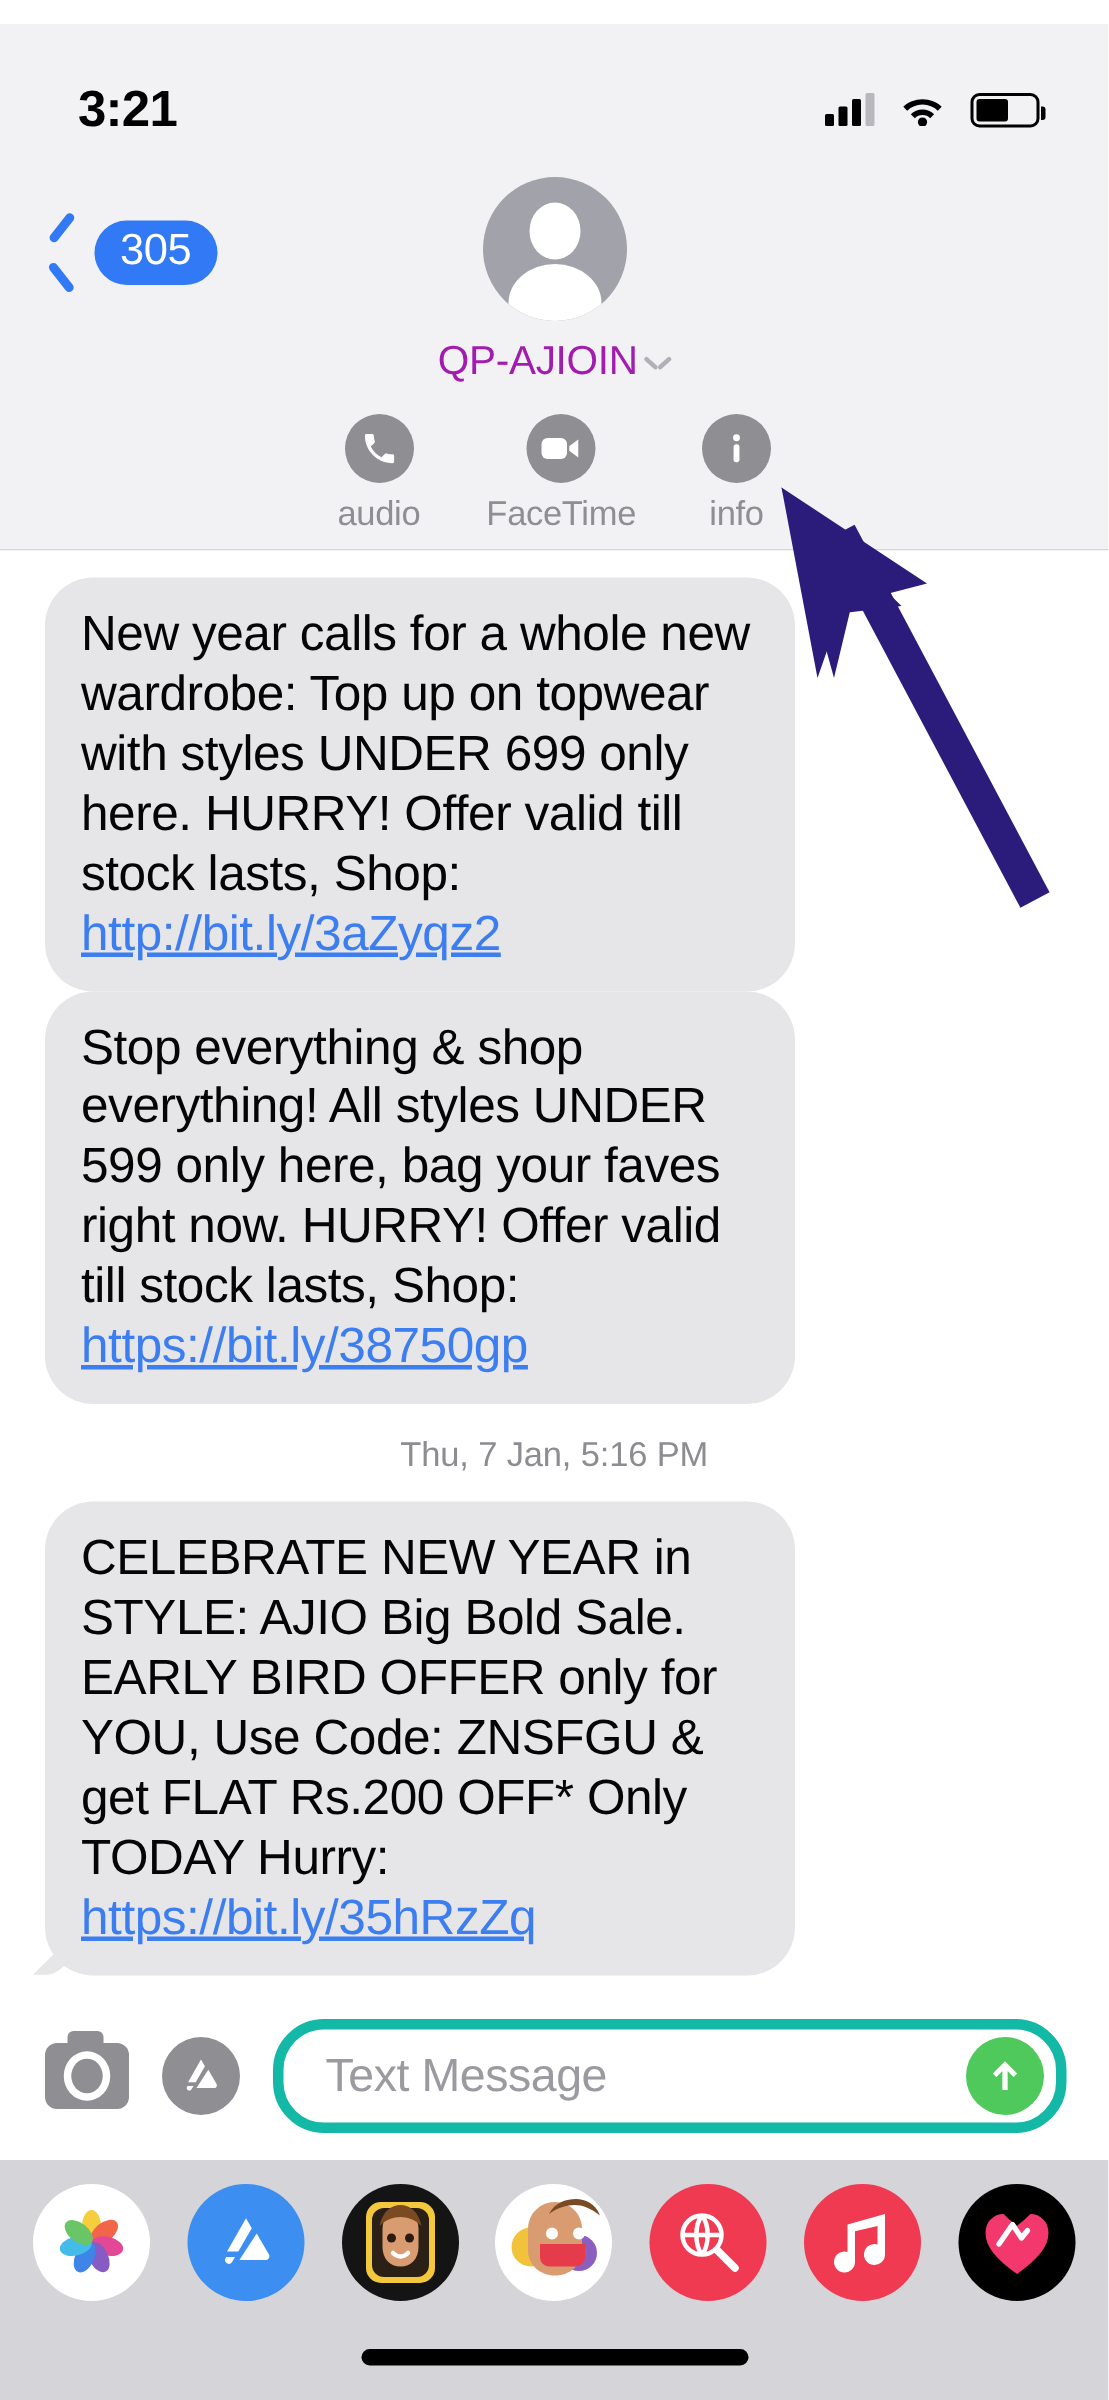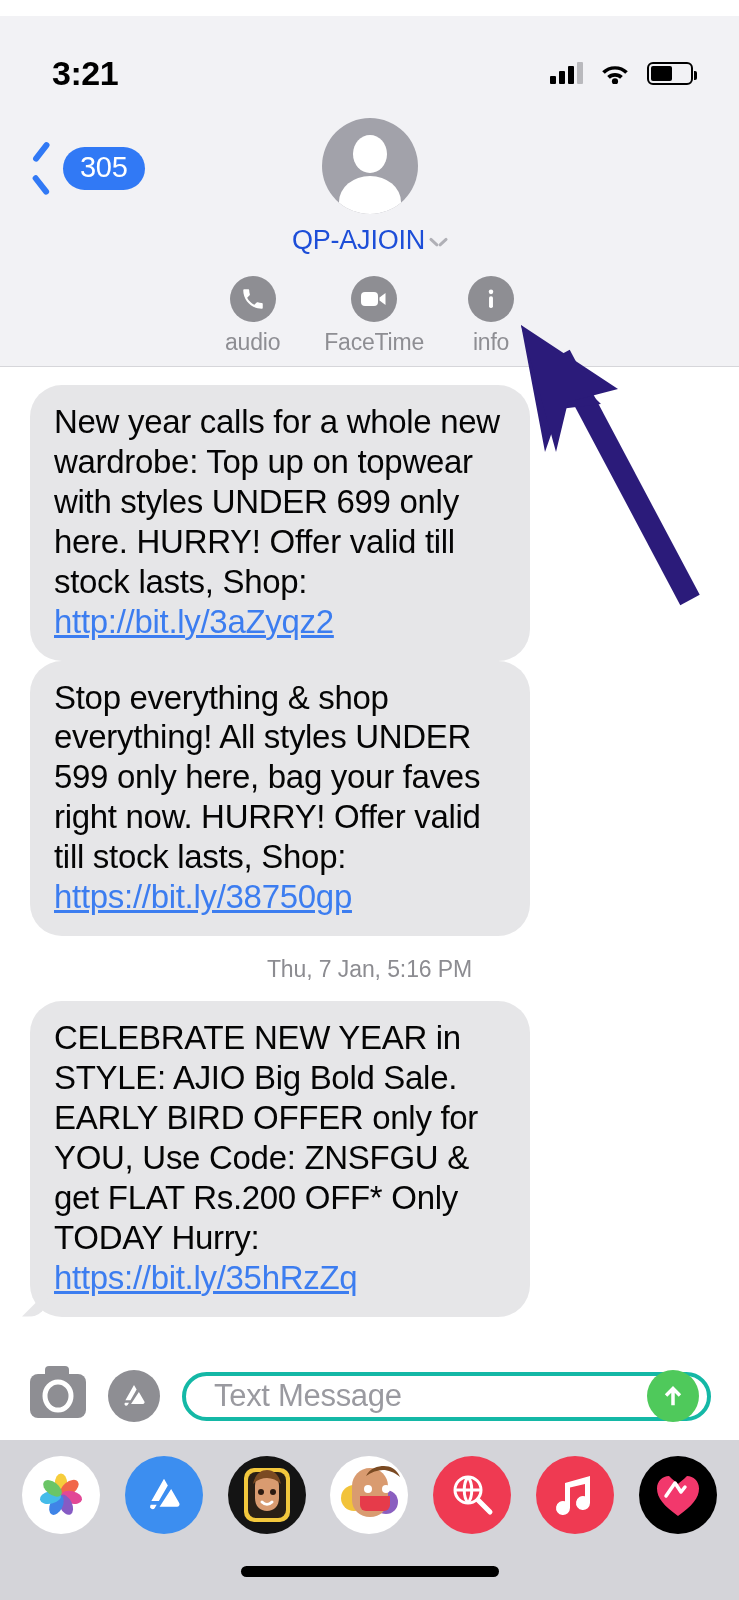--- a/index.html
+++ b/index.html
@@ -88,21 +88,21 @@
     position:absolute; left:50%; top:17px; transform:translateX(-50%);
     width:34px; height:38px; background:#fff; border-radius:50%;
   }
   .avatar .body {
     position:absolute; left:50%; top:58px; transform:translateX(-50%);
     width:62px; height:52px; background:#fff; border-radius:50% 50% 0 0;
   }
   .contact-name {
     display:flex; align-items:center; gap:5px;
     margin-top:11px;
-    font-size:27px; color:#1d4ed8; letter-spacing:-0.2px;
+    font-size:27px; color:#a21caf; letter-spacing:-0.2px;
   }
   .chev-down {
     width:17px; height:10px; position:relative; margin-top:3px;
   }
   .chev-down::before, .chev-down::after {
     content:""; position:absolute; top:0;
     width:11px; height:2.5px; background:#b0b0b6; border-radius:2px;
   }
   .chev-down::before { left:0;  transform:rotate(42deg);  transform-origin:left center; }
   .chev-down::after  { right:0; transform:rotate(-42deg); transform-origin:right center; }
@@ -172,22 +172,22 @@
     content:""; position:absolute; left:50%; top:50%;
     transform:translate(-50%,-50%);
     width:21px; height:23px; border:5px solid #fff; border-radius:50%;
   }
   .appstore-btn {
     width:52px; height:52px; border-radius:50%; background:#8e8e93;
     display:flex; align-items:center; justify-content:center;
     flex:0 0 auto; cursor:pointer;
   }
   .field {
-    flex:1 1 auto; height:49px;
-    border:4px solid #14b8a6; border-radius:34px;
+    flex:1 1 auto; height:76px;
+    border:7px solid #14b8a6; border-radius:34px;
     display:flex; align-items:center;
     padding:0 8px 0 28px;
     position:relative;
   }
   .field .ph { font-size:31px; color:#9a9aa0; letter-spacing:-0.3px; flex:1; }
   .send {
     width:52px; height:52px; border-radius:50%; background:#4fc95b;
     display:flex; align-items:center; justify-content:center;
     flex:0 0 auto; cursor:pointer;
   }

